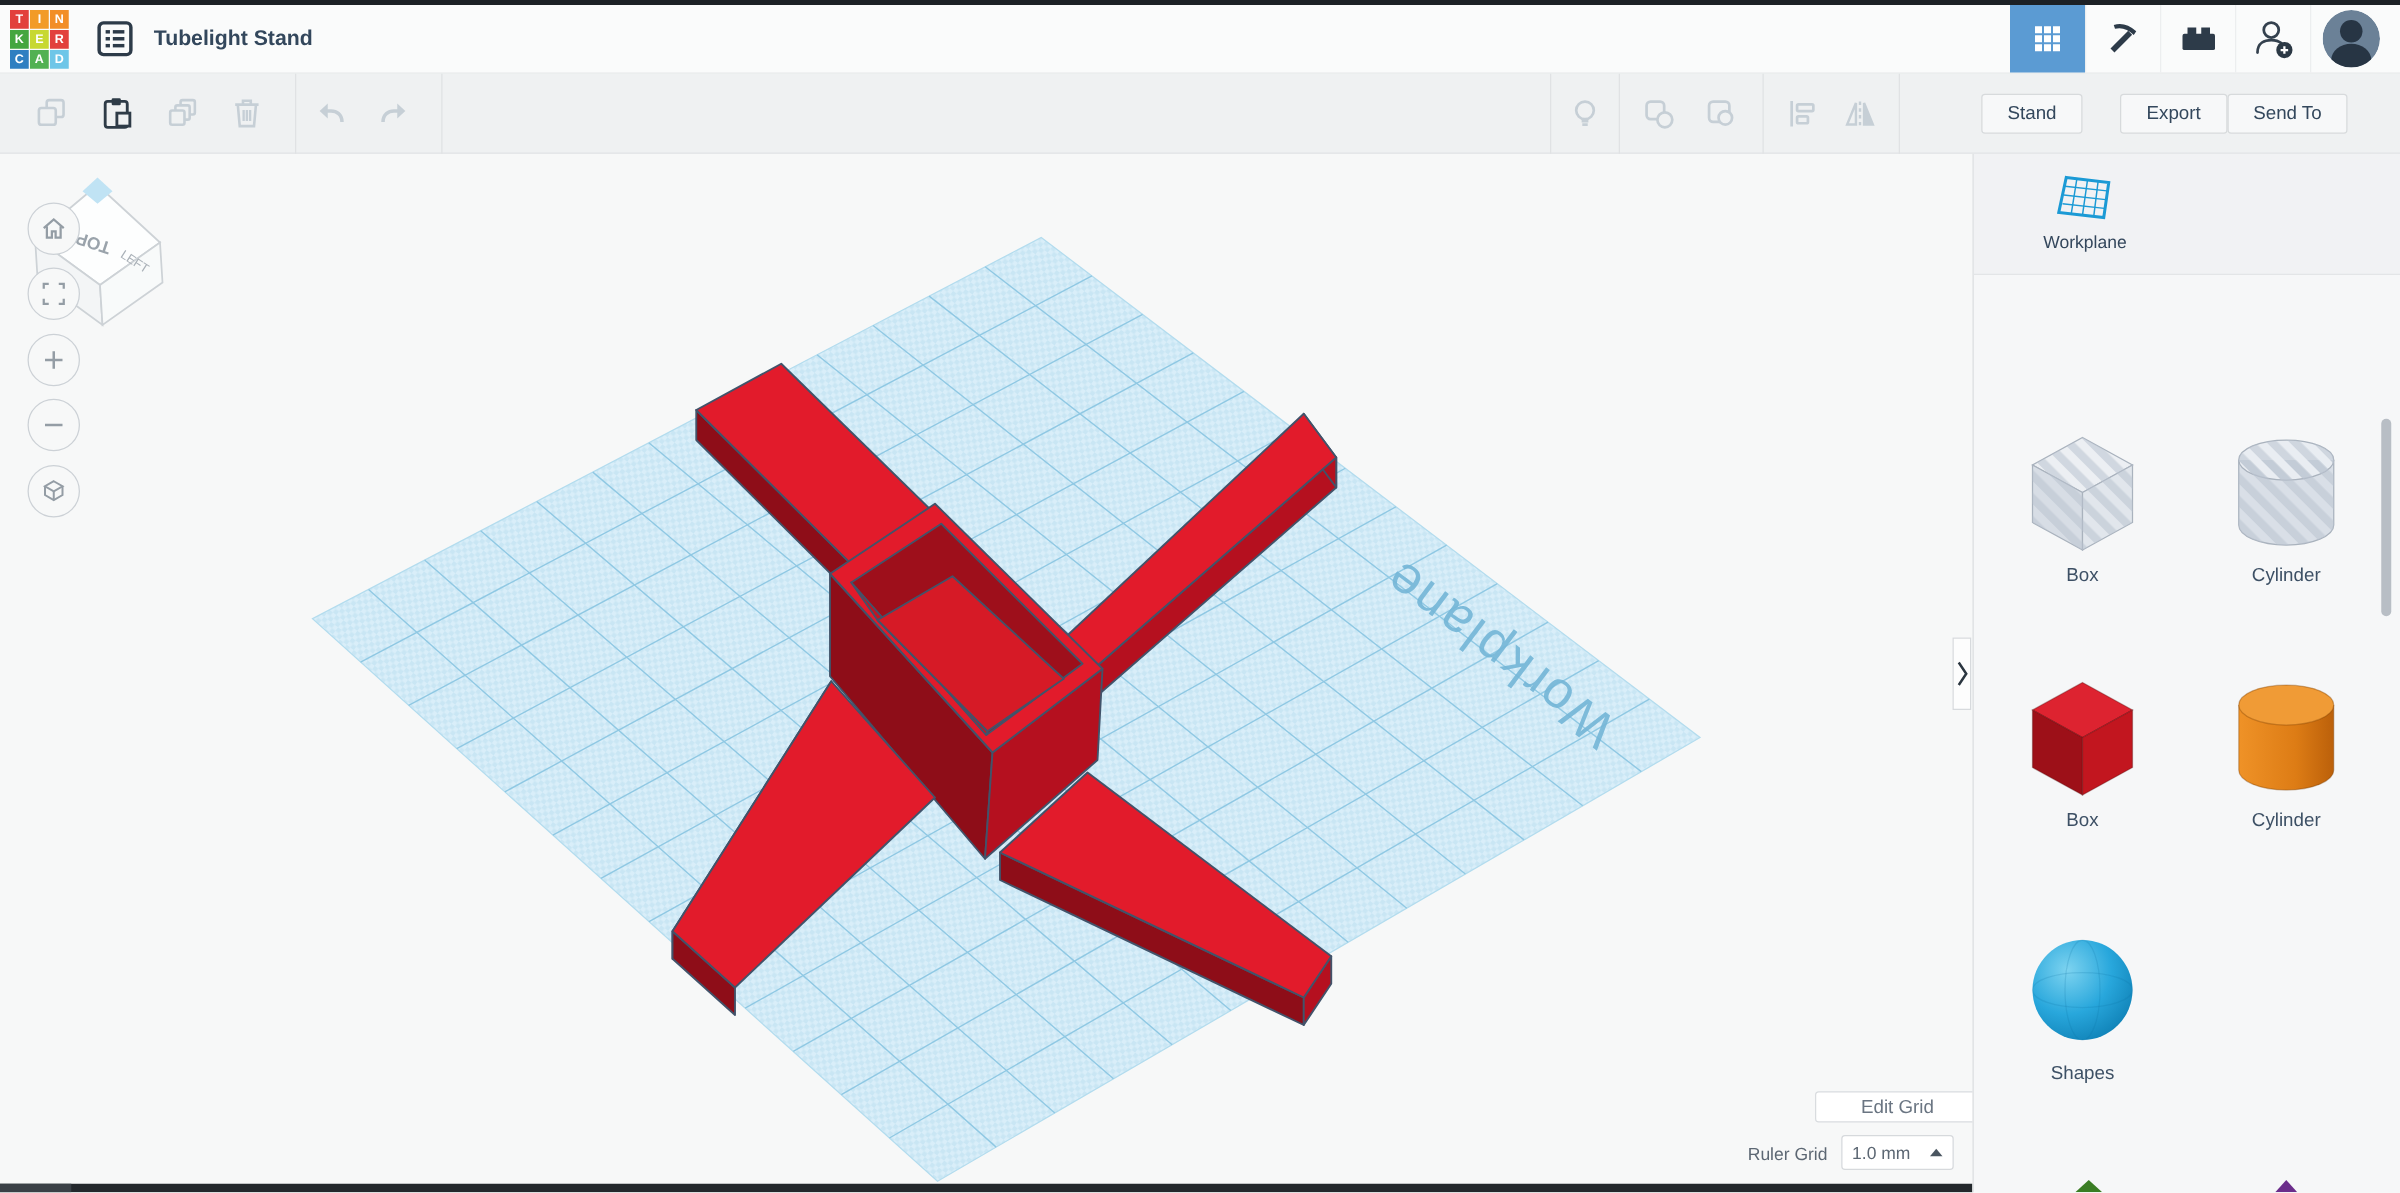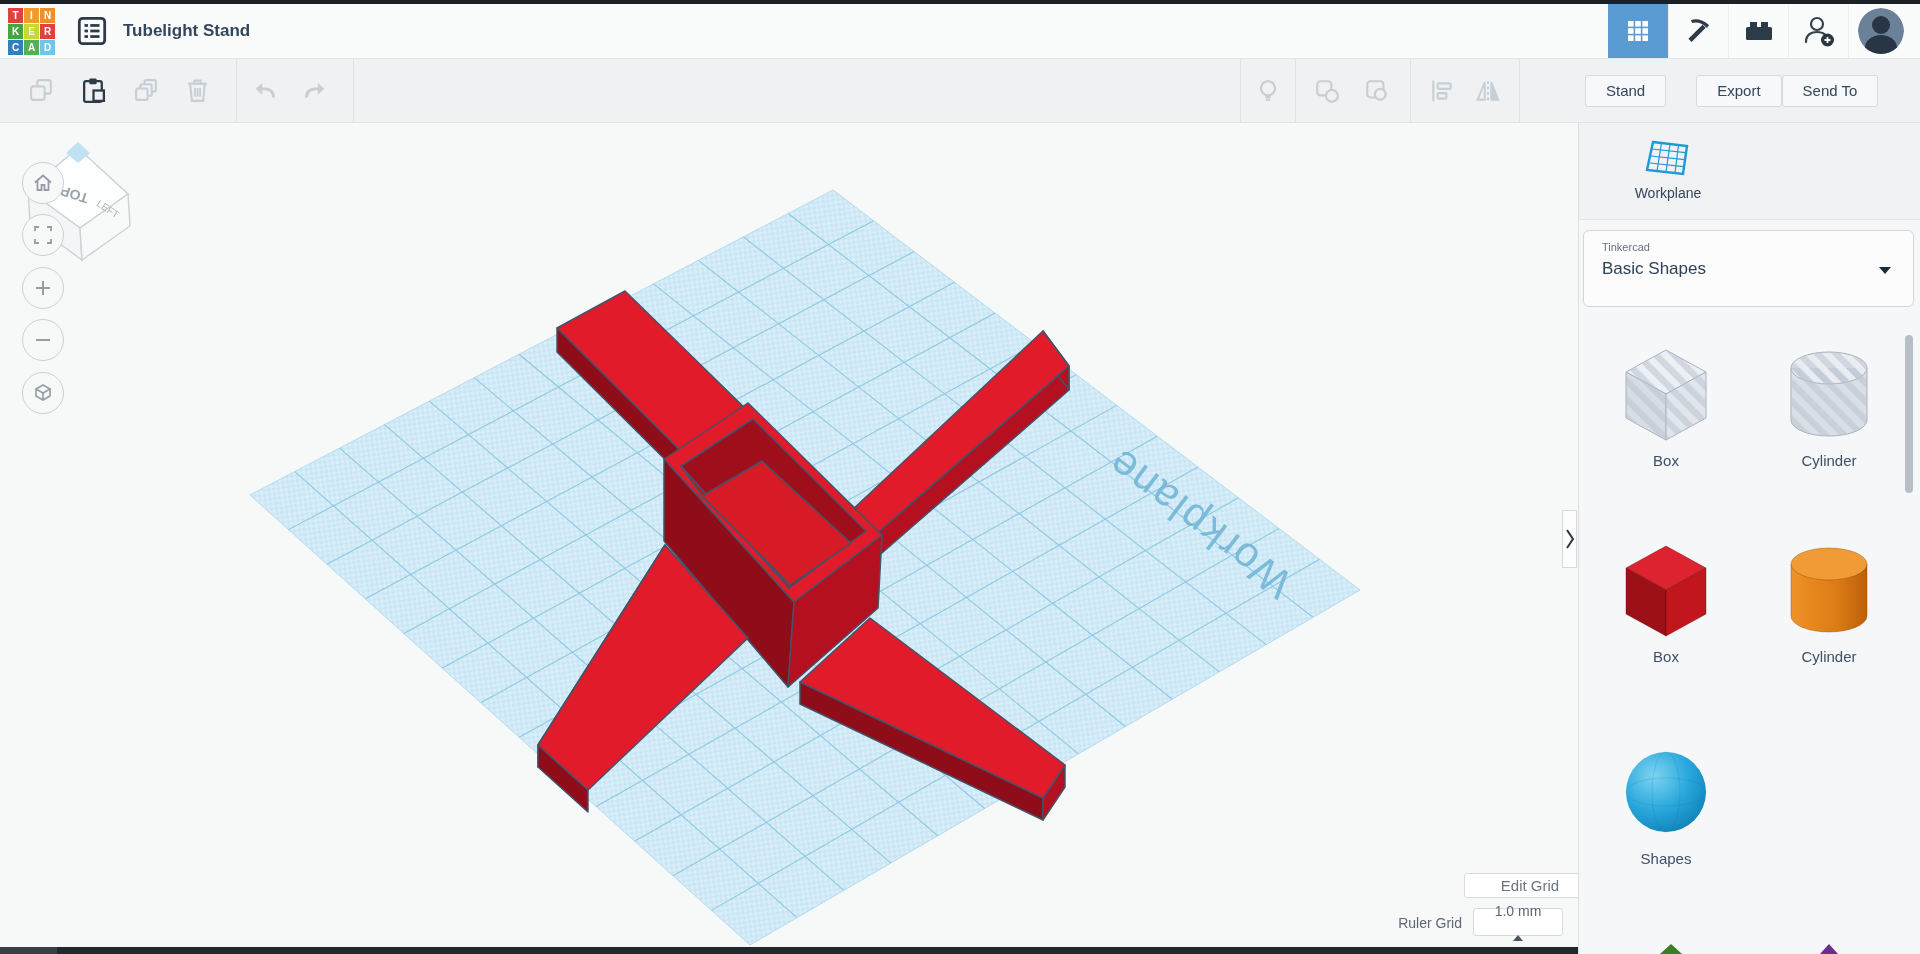--- a/index.html
+++ b/index.html
@@ -34,25 +34,25 @@
              background:#f7f8f9; border:1px solid #d7dadc; border-radius:3px; font-size:15px; color:#33475c; cursor:pointer; }
 
   
   #scene-svg { position:absolute; left:0; top:0; width:1578px; height:954px; z-index:1; }
   .viewcube { position:absolute; left:14px; top:126px; z-index:5; cursor:pointer; }
   .nav-btn { position:absolute; left:22px; width:42px; height:42px; border-radius:50%;
              border:1.5px solid #ccd1d6; background:#f7f8f8; display:flex; align-items:center; justify-content:center;
              z-index:5; cursor:pointer; }
   .edit-grid-btn { position:absolute; left:1452px; top:873px; width:132px; height:25px; z-index:5;
              background:rgba(255,255,255,.9); border:1px solid #d9dcdf; border-radius:3px;
-             font-size:15px; color:#6a7582; display:flex; align-items:center; justify-content:center; cursor:pointer;margin-left:12px; }
+             font-size:15px; color:#6a7582; display:flex; align-items:center; justify-content:center; cursor:pointer; }
   .snap-label { position:absolute; left:1382px; top:915px; width:80px; text-align:right; font-size:14px; color:#5c6773; z-index:5; }
   .snap-dd { position:absolute; left:1473px; top:908px; width:90px; height:28px; z-index:5;
              background:#fff; border:1px solid #d6d9dc; border-radius:3px; display:flex; align-items:center;
-             justify-content:center; gap:16px; font-size:14px; color:#5c6773; cursor:pointer;flex-direction:column; }
+             justify-content:center; gap:16px; font-size:14px; color:#5c6773; cursor:pointer; }
   .caret-up { width:0; height:0; border-left:5px solid transparent; border-right:5px solid transparent; border-bottom:6px solid #4a5560; }
   .caret-down { width:0; height:0; border-left:6px solid transparent; border-right:6px solid transparent; border-top:7px solid #1f2a35; }
   .bottom-bar { position:absolute; left:0; bottom:0; width:1578px; height:7px; background:#23282c; z-index:6; }
   .bottom-bar .blk { position:absolute; left:0; top:0; width:57px; height:7px; background:#3a4046; }
   .collapse-btn { position:absolute; left:1562px; top:510px; width:15px; height:58px; z-index:7;
              background:#fdfdfd; border:1px solid #d7dadd; display:flex; align-items:center; justify-content:center; cursor:pointer; }
 
   
   .sidebar { position:absolute; left:1578px; top:123px; width:342px; height:831px; background:#f6f7f8;
              border-left:1px solid #dcdee0; z-index:10; overflow:hidden; }
@@ -354,25 +354,20 @@
       <div class="side-tool" style="left:14px">
         <svg width="48" height="42" viewBox="0 0 48 42" fill="none" stroke="#1b9ad5">
           <polygon points="9,5 43,9 39,37 3,33" stroke-width="2.4"></polygon>
           <path d="M17.5,6 L13,34 M26,7 L22,35 M34.5,8 L31,36" stroke-width="1.2"></path>
           <path d="M8,12 L41.5,15.7 M7,19 L40.5,22.7 M6,26 L39.5,29.7" stroke-width="1.2"></path>
         </svg>
         <div class="lbl">Workplane</div>
       </div>
     </div>
 
-    <div class="side-dropdown">
-      <div class="brand">Tinkercad</div>
-      <div class="name">Basic Shapes</div>
-      <div class="caret-down"></div>
-    </div>
 
     <svg width="0" height="0">
       <defs>
         <pattern id="hstripe" width="13" height="13" patternUnits="userSpaceOnUse" patternTransform="rotate(-45)">
           <rect x="0" y="0" width="6.5" height="13" fill="#b9c2cf" fill-opacity="0.55"></rect>
         </pattern>
         <linearGradient id="og" x1="0" y1="0" x2="1" y2="0">
           <stop offset="0" stop-color="#ef9227"></stop>
             <stop offset="0.6" stop-color="#dd7c15"></stop>
             <stop offset="1" stop-color="#bb600a"></stop>

